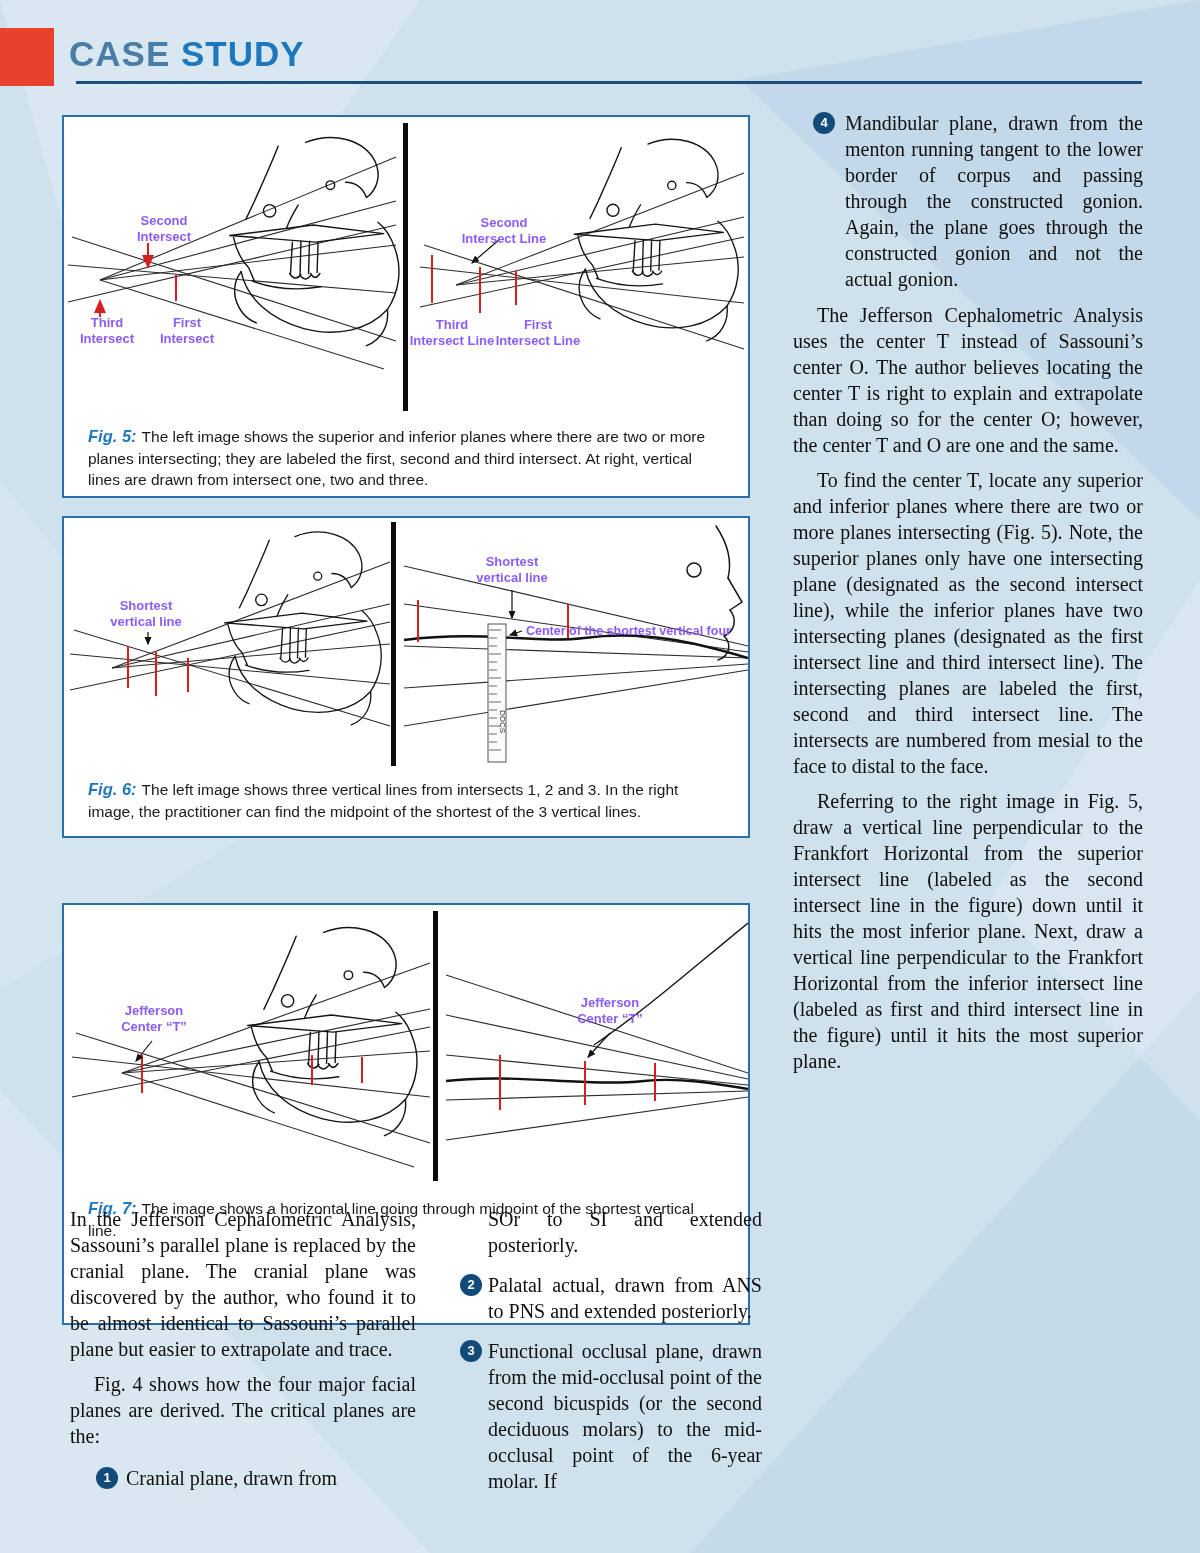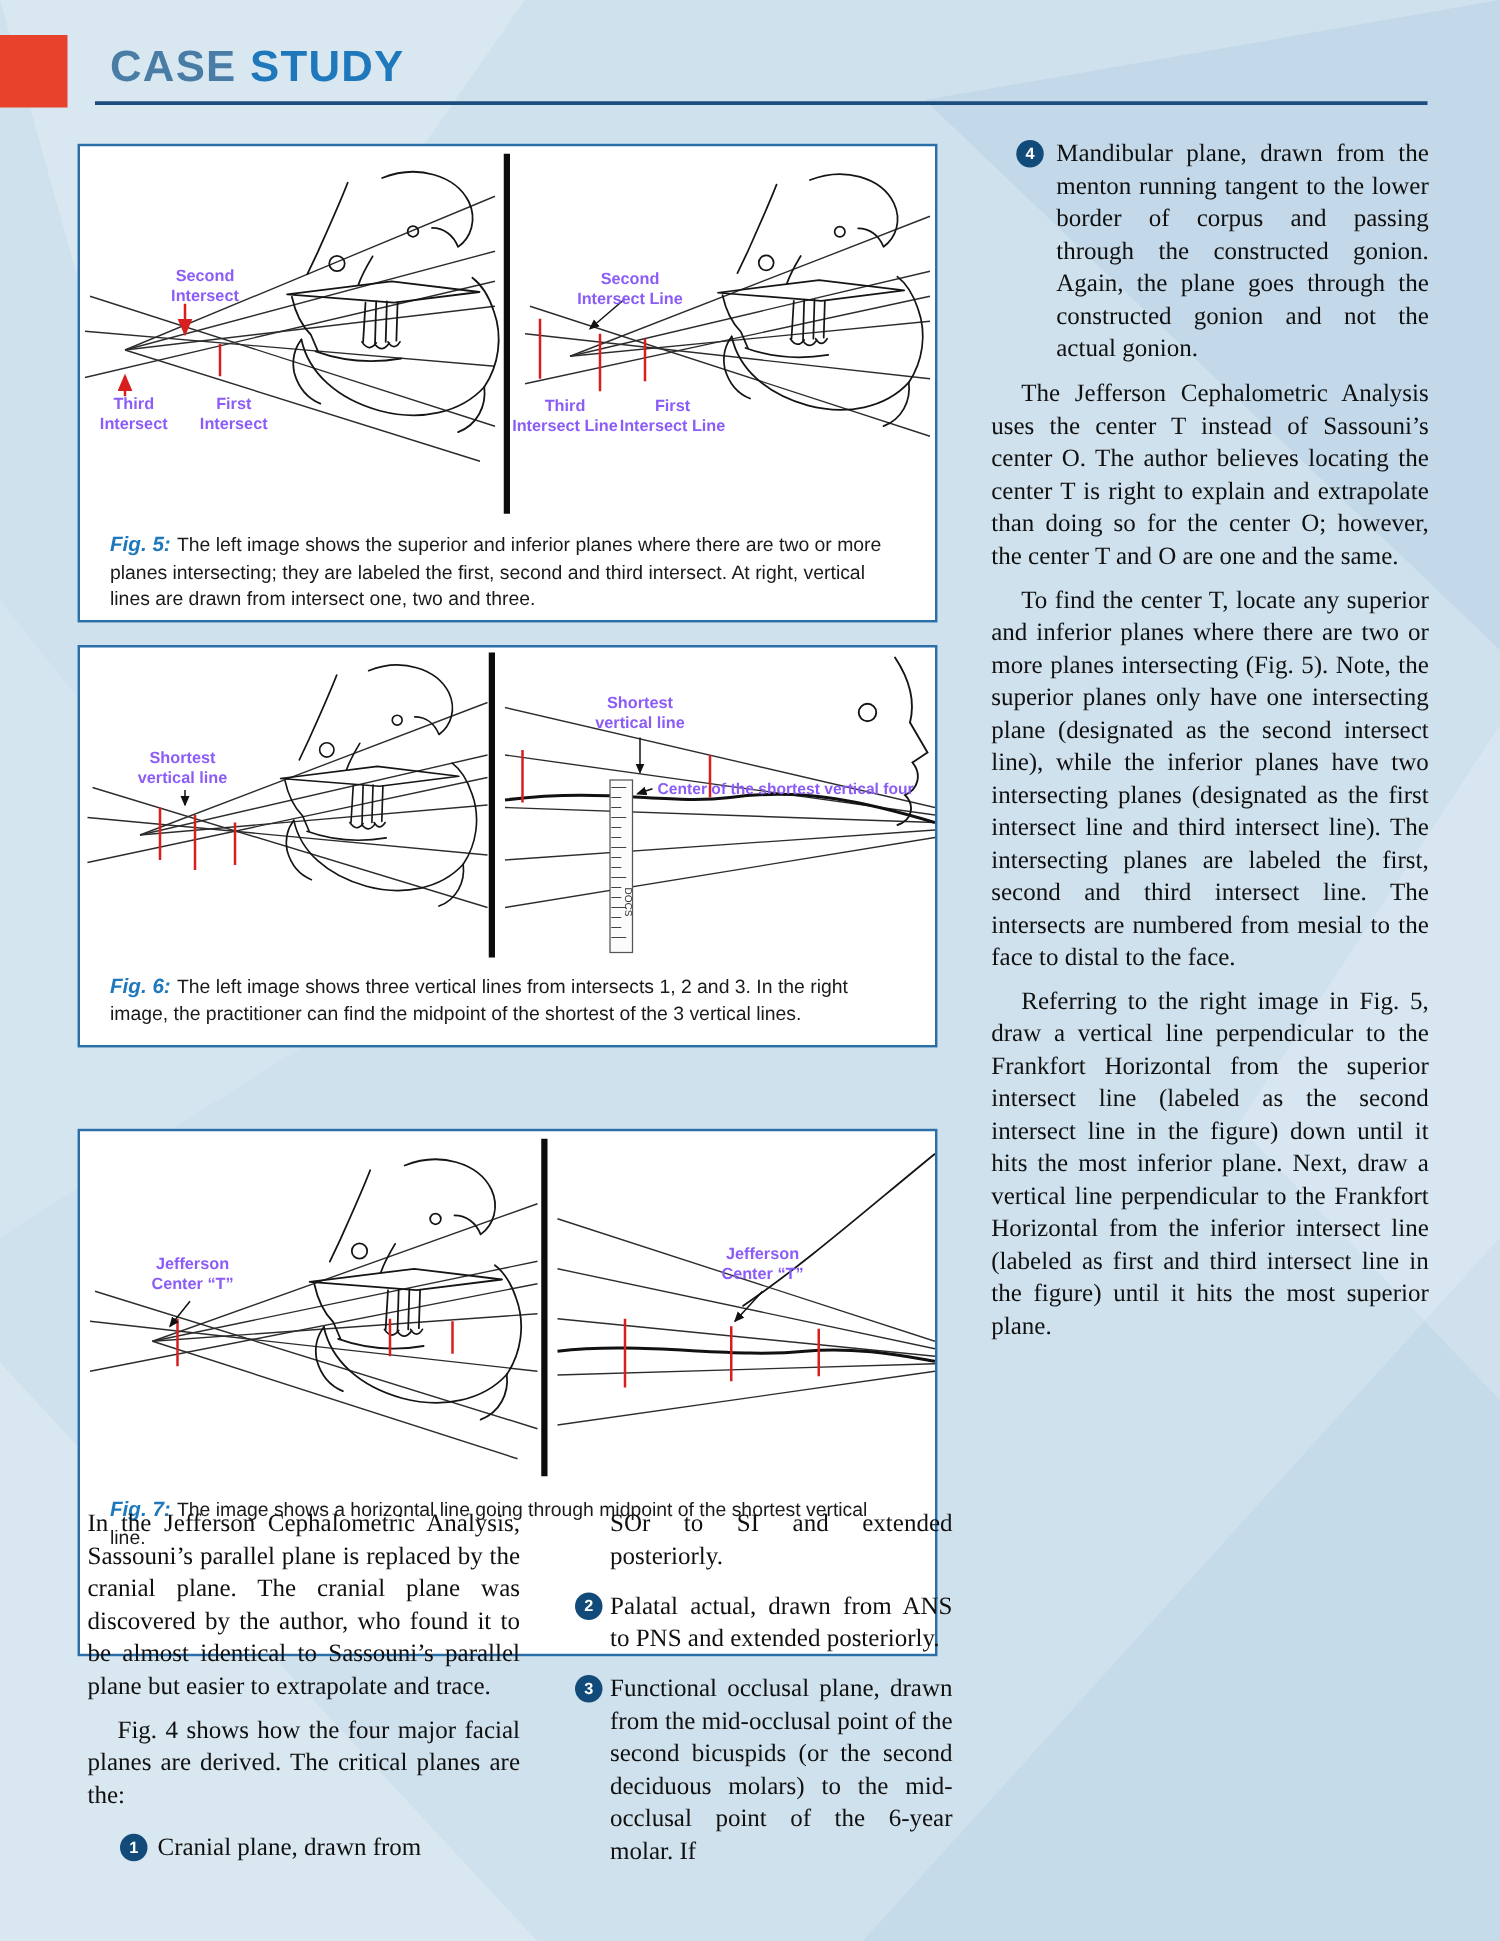--- a/index.html
+++ b/index.html
@@ -2,21 +2,21 @@
 <html><head>
 <meta charset="utf-8">
 <style>
   * { margin:0; padding:0; box-sizing:border-box; }
   html,body { background:#9db8cc; }
   body { font-family:"Liberation Sans", sans-serif; }
   #page { position:relative; width:1200px; height:1553px; background:#cfe1ed; overflow:hidden; margin:0 auto; }
   .bg { position:absolute; inset:0; }
 
   .corner { position:absolute; left:0; top:28px; width:54px; height:58px; background:#e8412c; }
-  .kicker { position:absolute; left:88px; top:34px; font-size:35px; font-weight:bold; letter-spacing:1px; }
+  .kicker { position:absolute; left:69px; top:34px; font-size:35px; font-weight:bold; letter-spacing:1px; }
   .kicker .w1 { color:#4a7da6; }
   .kicker .w2 { color:#1e78bb; }
   .rule { position:absolute; left:76px; top:81px; width:1066px; height:3px; background:#1b4d7e; }
 
   .figbox { position:absolute; left:62px; width:688px; background:#ffffff; border:2px solid #2a6fa8; }
   #fig5 { top:115px;  height:383px; }
   #fig6 { top:516px;  height:322px; }
   #fig7 { top:856px;  height:422px;margin-top:47px; }
   .trace { position:relative; }
   .trace svg { display:block; }

